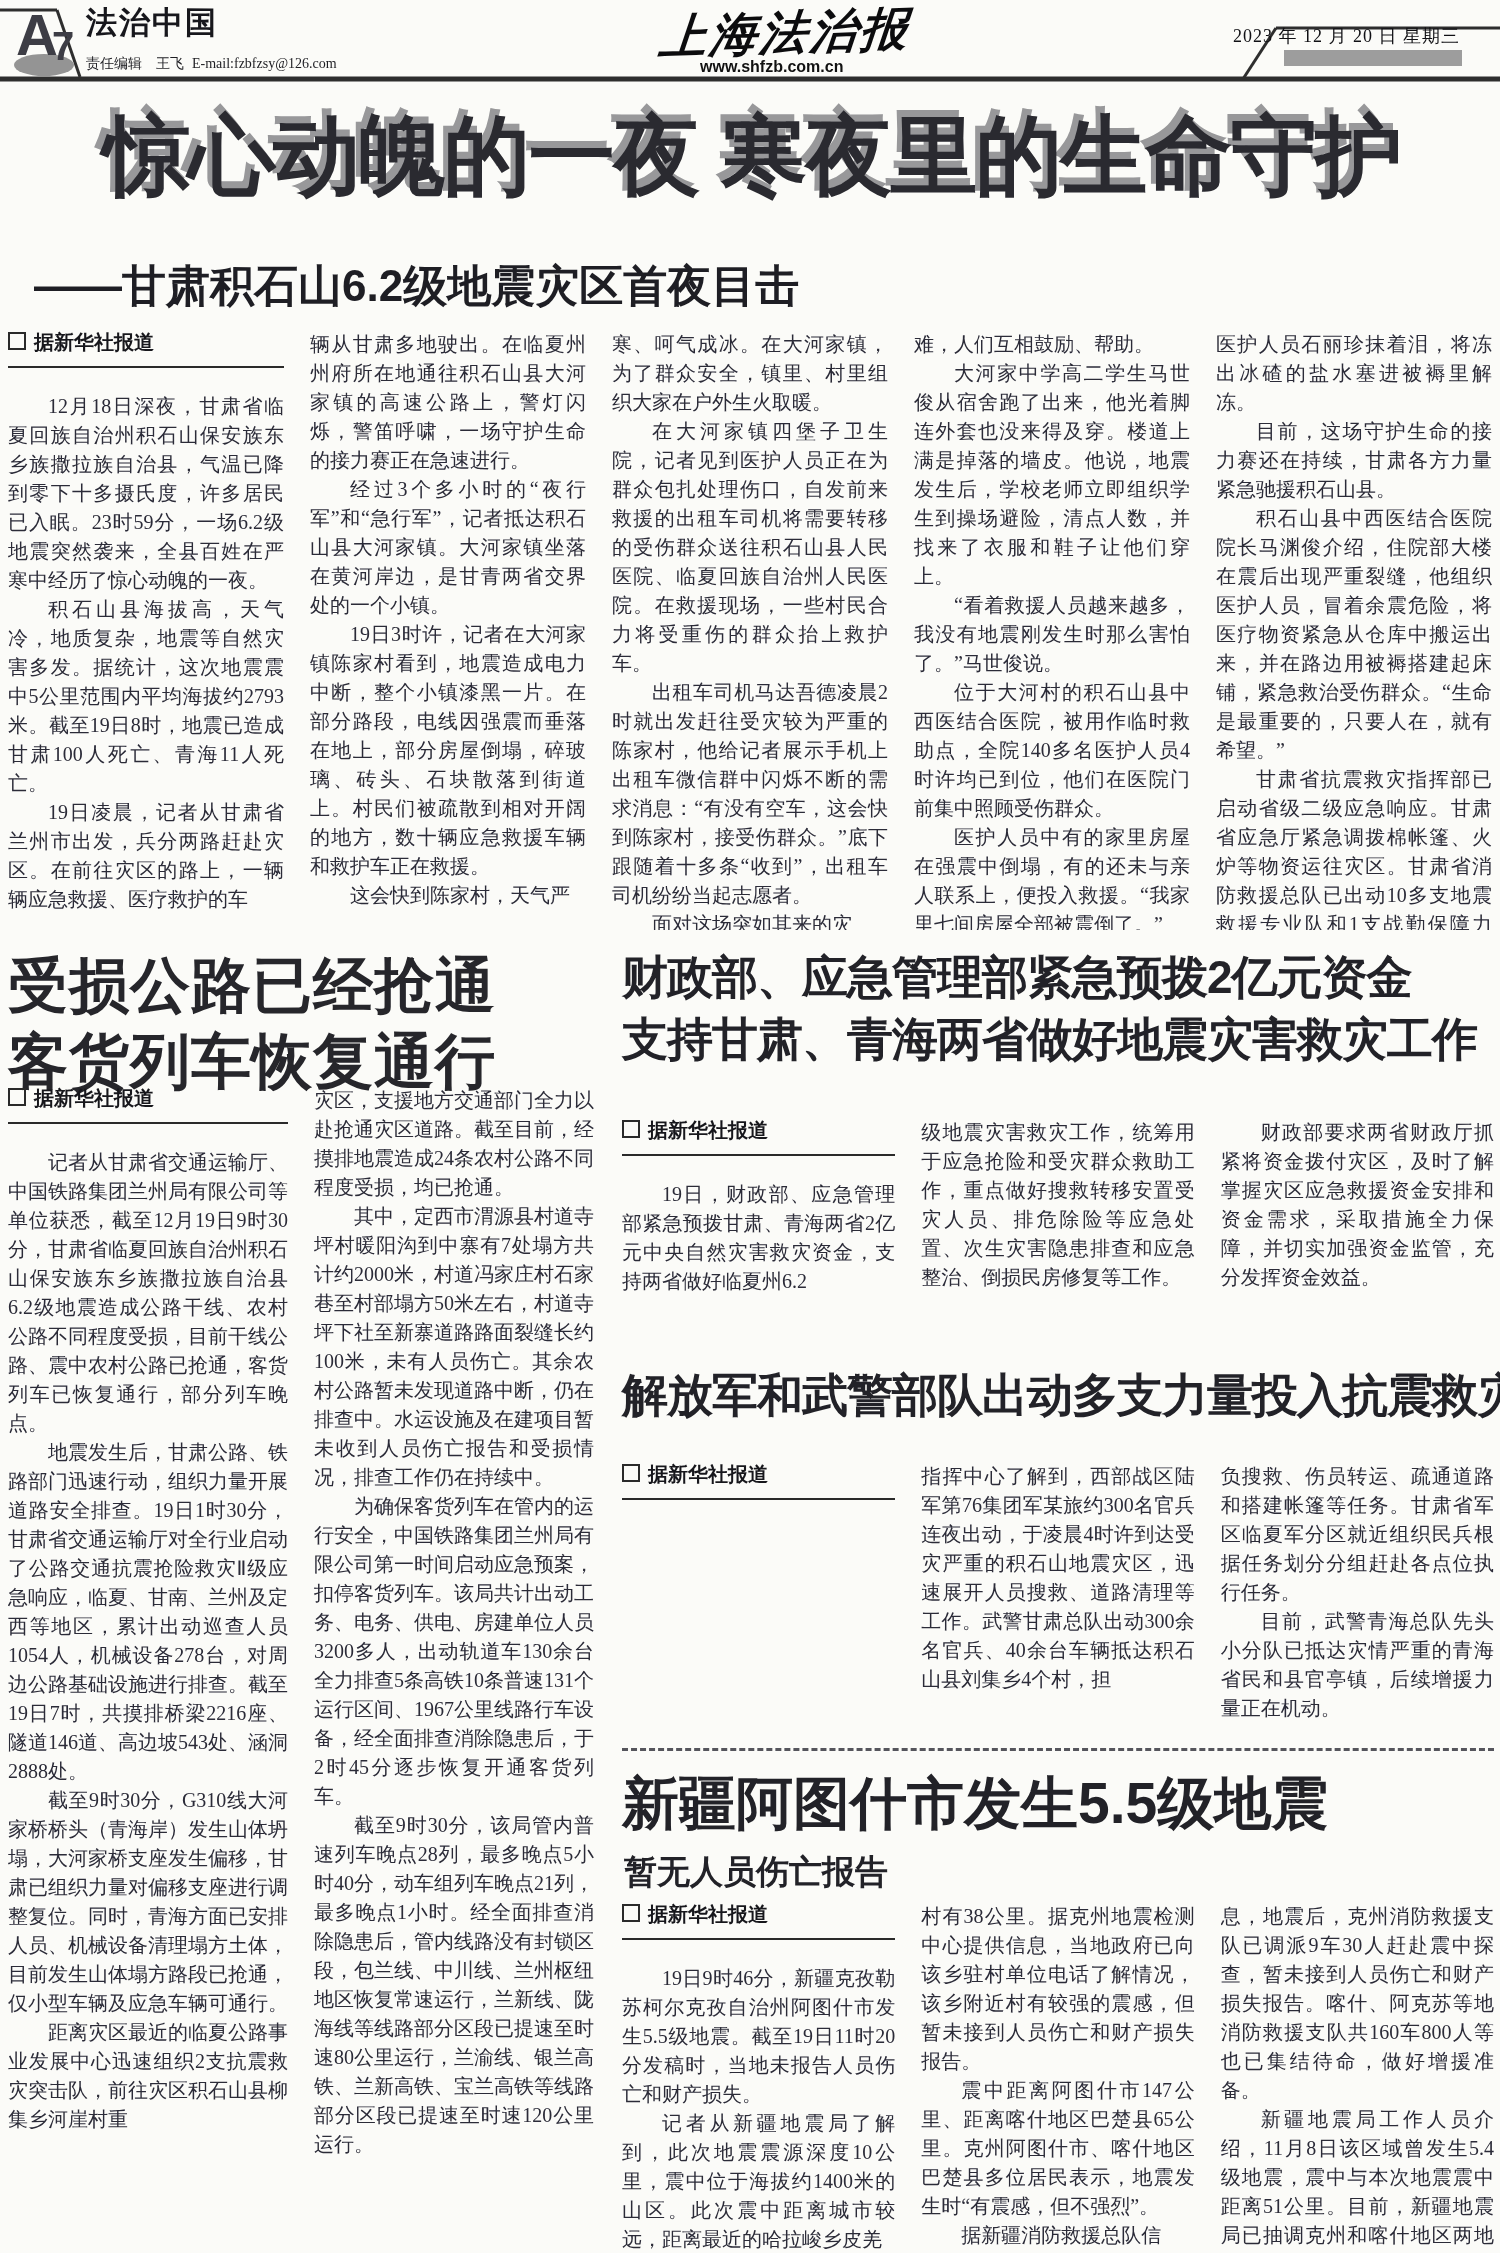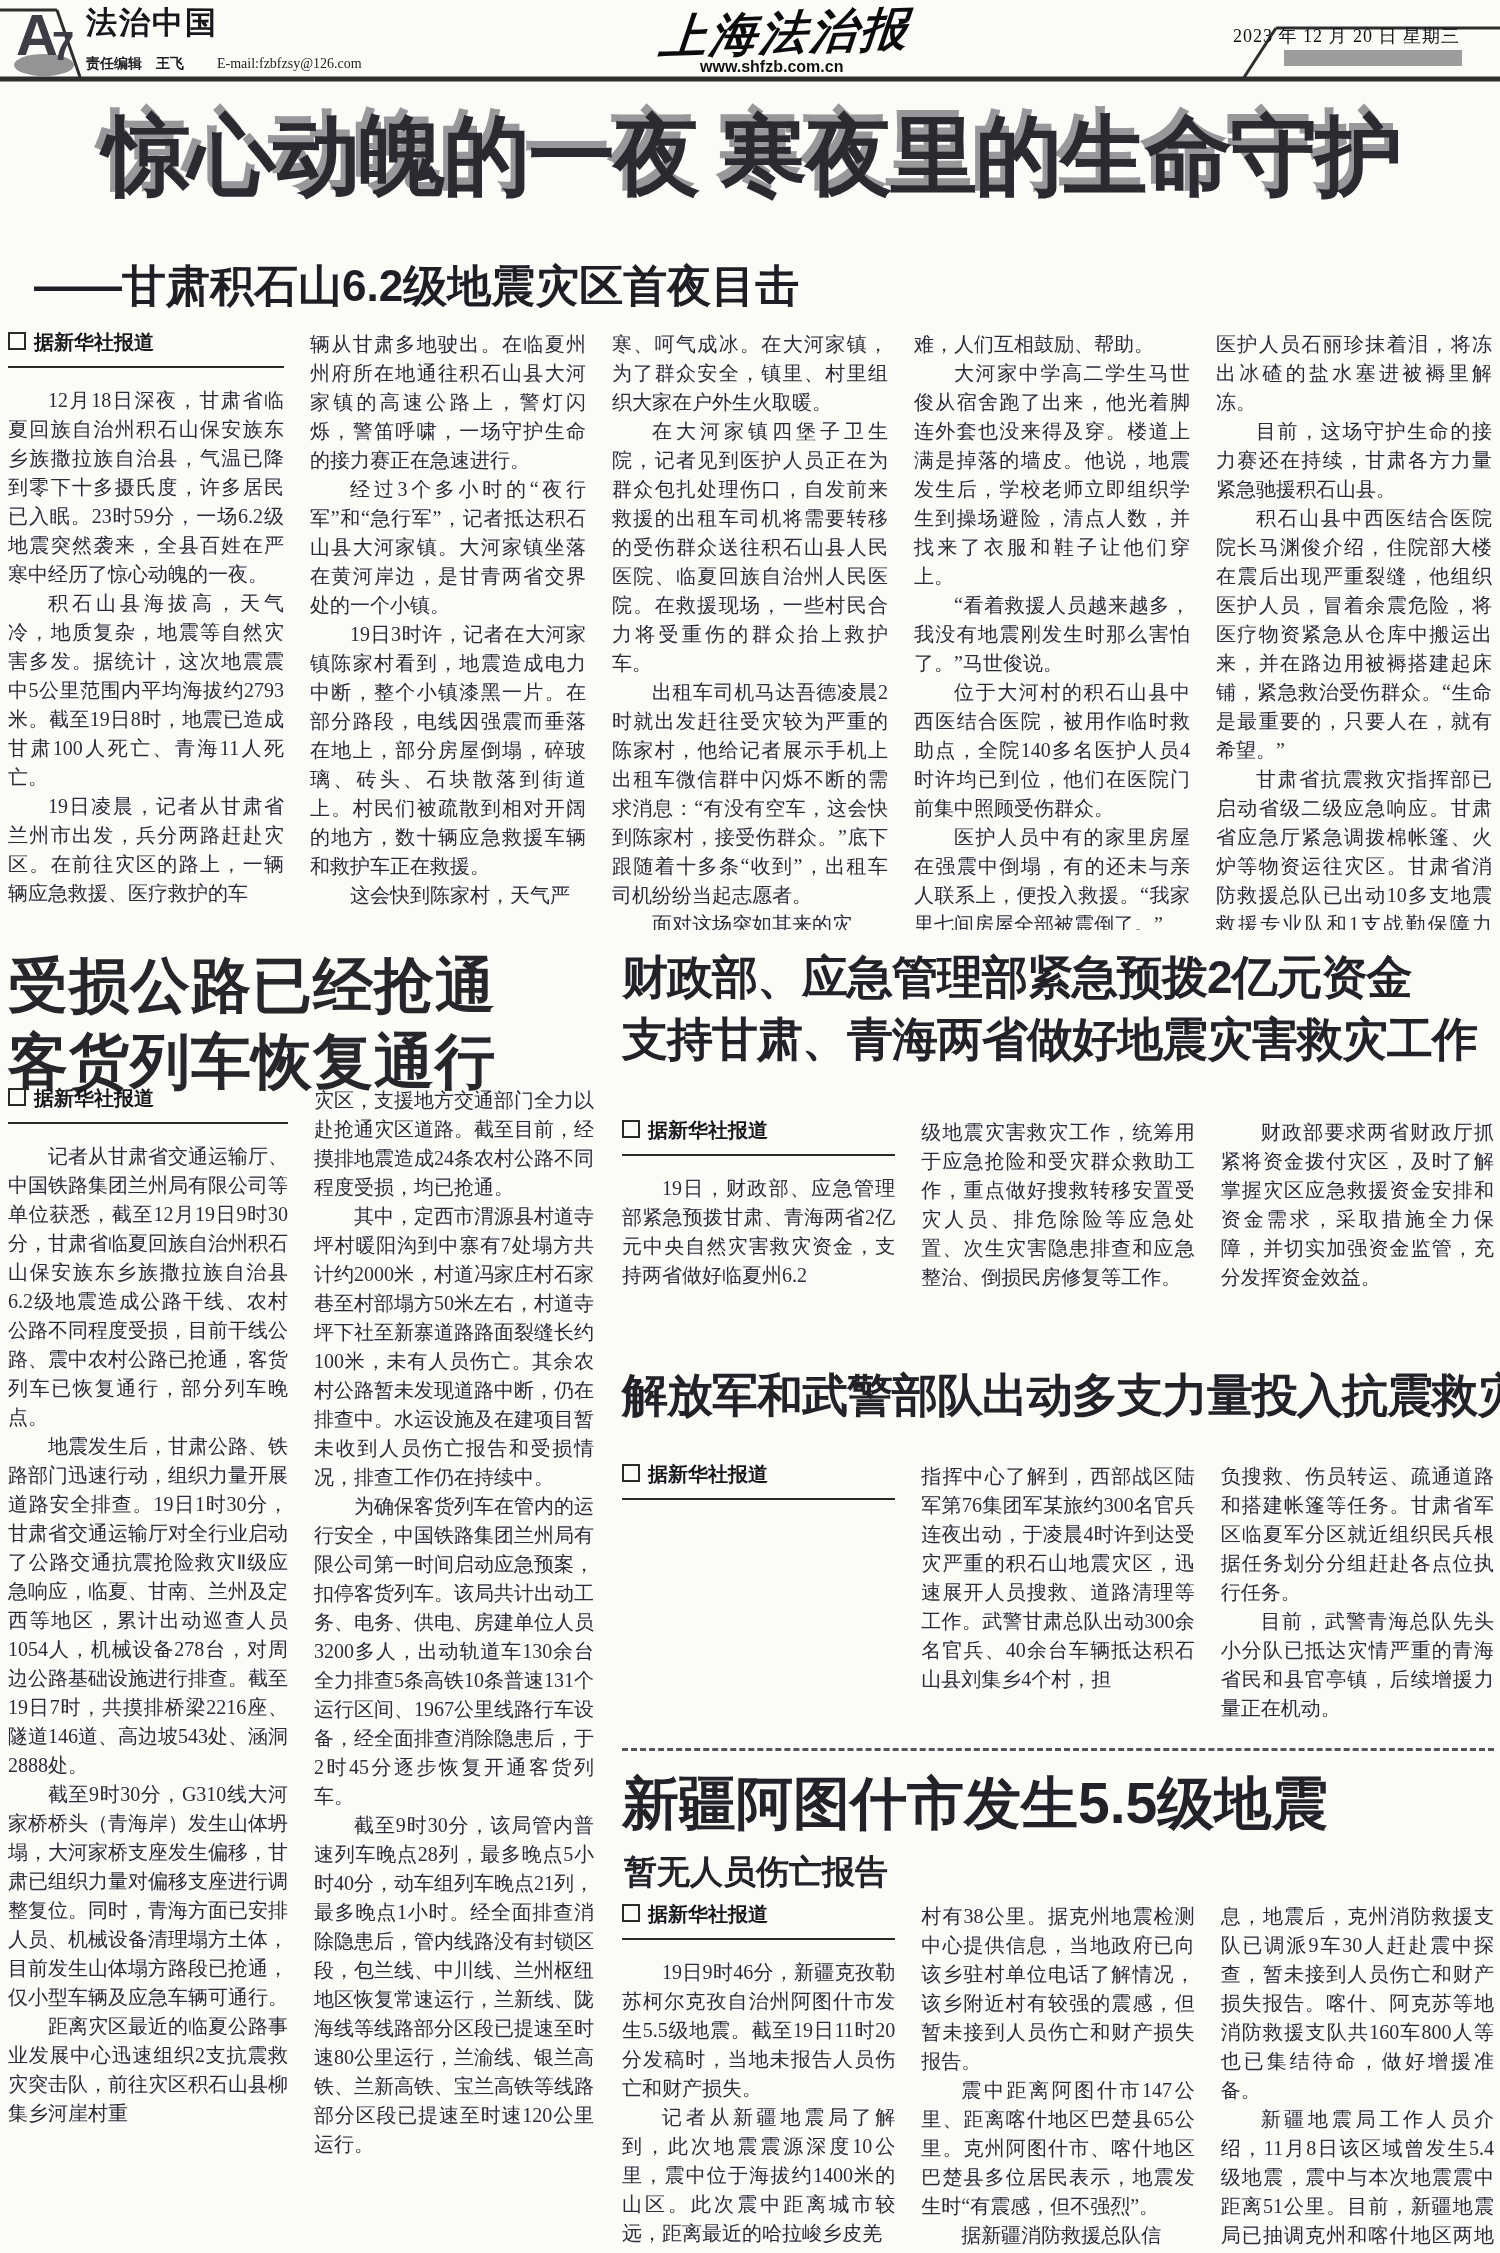--- a/index.html
+++ b/index.html
@@ -11,41 +11,41 @@
   }
   
   .masthead{position:absolute;top:0;left:0;width:1500px;height:86px;}
   .mast-svg{position:absolute;top:0;left:0;}
   .badge{position:absolute;left:12px;top:6px;width:70px;height:70px;}
   .badge .ell{position:absolute;left:2px;top:48px;width:60px;height:22px;background:#949494;border-radius:50%;}
   .badge .a{position:absolute;left:4px;top:0;font:bold 58px/58px "Liberation Sans",sans-serif;color:#3d3d45;}
   .badge .n{position:absolute;left:40px;top:20px;font:bold 40px/40px "Liberation Sans",sans-serif;color:#3d3d45;}
   .section-title{position:absolute;left:86px;top:6px;font:bold 31px/34px "Liberation Sans",sans-serif;color:#17171c;letter-spacing:2px;}
   .editor-line{position:absolute;left:86px;top:55px;font:14px/18px "Liberation Serif",serif;color:#1d1d22;}
-  .editor-line b{margin-right:33px;font-weight:bold;}
+  .editor-line b{margin-right:8px;font-weight:normal;}
   .paper-name{position:absolute;left:660px;top:8px;font:bold italic 47px/50px "DejaVu Serif",serif;color:#0c0c0e;transform:skewX(-7deg) rotate(-2deg);letter-spacing:3px;}
   .website{position:absolute;left:700px;top:58px;font:bold 16px/18px "Liberation Sans",sans-serif;color:#111;}
   .mast-date{position:absolute;right:40px;top:26px;font:18px/20px "Liberation Serif",serif;color:#101014;letter-spacing:1px;}
   .gray-bar{position:absolute;right:38px;top:50px;width:178px;height:16px;background:#9d9d9d;}
   
   .lead-title{
     position:absolute;left:6px;top:108px;width:1492px;
     font:bold 87px/96px "Liberation Sans",sans-serif;color:#2a2a30;
     letter-spacing:-2px;white-space:nowrap;
     text-shadow:-5px -7px 0 #98989a;
     text-align:center;
   }
   .lead-subtitle{position:absolute;left:10px;top:260px;font:bold 44px/52px "Liberation Sans",sans-serif;color:#1e1e24;margin-left:24px;}
   .body-cols{display:flex;gap:26px;position:absolute;text-align:justify;}
   .lead-body{left:8px;top:330px;width:1484px;height:600px;}
   .col{flex:1 1 0;overflow:hidden;font-size:20px;line-height:29px;color:#2b2b38;}
   .col p{margin:0;text-indent:2em;}
   .col p.cont{text-indent:0;}
   
-  .src{font:bold 20px/24px "Liberation Sans",sans-serif;color:#17171c;border-bottom:2px solid #2a2a2a;padding-bottom:12px;margin-bottom:18px;}
+  .src{font:bold 20px/24px "Liberation Sans",sans-serif;color:#17171c;border-bottom:2px solid #2a2a2a;padding-bottom:12px;margin-bottom:24px;}
   .srcbox{display:inline-block;width:14px;height:14px;border:2px solid #2a2a2a;margin-right:8px;vertical-align:-1px;}
   
   .road-title{position:absolute;left:8px;top:948px;font:bold 60px/76px "Liberation Sans",sans-serif;color:#26262b;letter-spacing:1px;}
   .road-body{left:8px;top:1086px;width:586px;height:1162px;}
   
   .funds-title{position:absolute;left:622px;top:946px;font:bold 46px/62px "Liberation Sans",sans-serif;color:#222228;letter-spacing:-1px;}
   .funds-body{left:622px;top:1118px;width:872px;height:242px;}
   .mil-title{position:absolute;left:622px;top:1366px;font:bold 46px/58px "Liberation Sans",sans-serif;color:#222228;letter-spacing:-1px;white-space:nowrap;}
   .mil-body{left:622px;top:1462px;width:872px;height:278px;}
   .dash-sep{position:absolute;left:622px;top:1748px;width:872px;border-top:3px dashed #55555c;}

